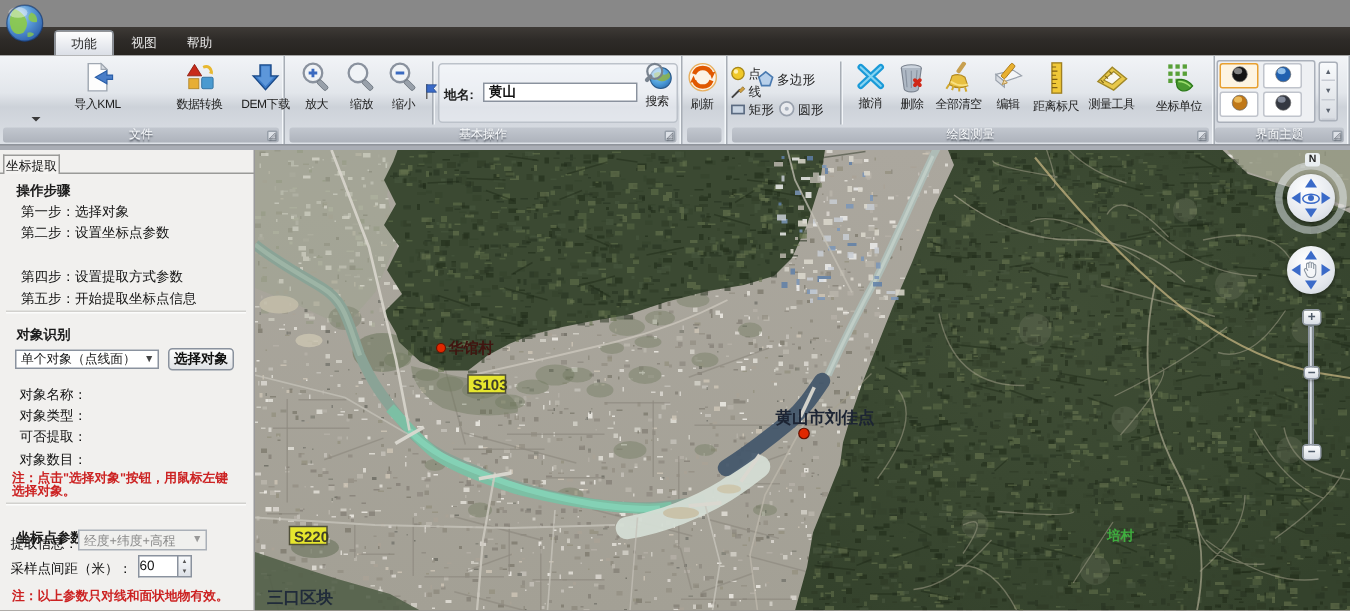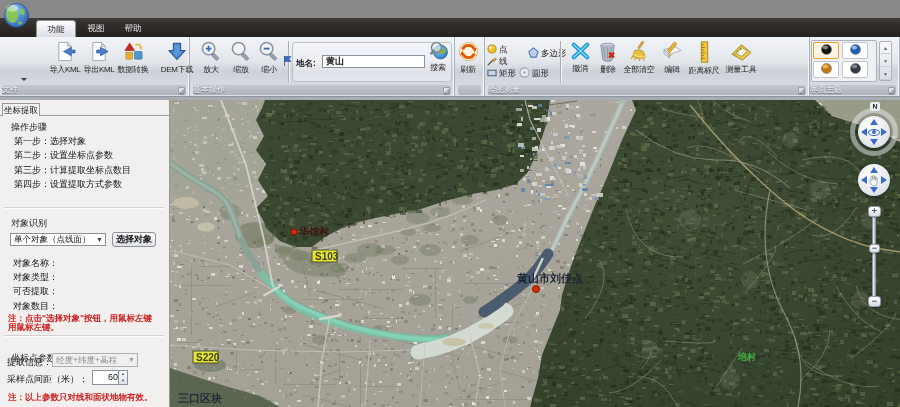--- a/index.html
+++ b/index.html
@@ -14,33 +14,33 @@
 #winbtns span{color:#f2f2f2;font-size:8px;line-height:8px;font-weight:bold;text-shadow:0 1px 1px #000}
 #tabrow{position:absolute;left:0;top:18px;width:900px;height:19px;
  background:linear-gradient(#3e3a36,#2e2b28 45%,#26231f)}
 .tab{position:absolute;top:2px;height:17px;font-size:8.5px;color:#e8e8e8;text-align:center;line-height:17px;border-radius:3px 3px 0 0}
 .tab.active{background:linear-gradient(#fefefe,#eceef2 50%,#dadee6);color:#1a1a1a;border:1px solid #8a9098;border-bottom:none}
 #ribbon{position:absolute;left:0;top:37px;width:900px;height:60px;
  background:linear-gradient(#f2f4f7 0%,#e2e6eb 42%,#cdd2d9 58%,#dce0e6 100%);
  border-bottom:1px solid #8f949c}
 .rgroup{position:absolute;top:0;height:59px;border-right:1px solid #a8aeb6;box-shadow:inset -1px 0 0 #f4f7fa}
 .glabel{position:absolute;bottom:1px;left:2px;right:3px;height:10px;border-radius:2px;
- background:linear-gradient(#c2c7cf,#aeb3bc);color:#f8fafc;font-size:8px;text-align:left;line-height:10px;text-shadow:0 1px 1px rgba(70,76,86,.9)}
+ background:linear-gradient(#c2c7cf,#aeb3bc);color:#f8fafc;font-size:8px;text-align:center;line-height:10px;text-shadow:0 1px 1px rgba(70,76,86,.9)}
 .glabel i{position:absolute;right:1px;top:1.5px;width:7px;height:7px;font-style:normal;font-size:6px;line-height:6px;color:#6a707a;border:1px solid #98a0aa;border-radius:1px;background:#dde1e7}
 .bigbtn{position:absolute;top:4px;width:40px;height:42px;text-align:center}
 .bigbtn svg{display:block;margin:0 auto}
 .blabel{font-size:8px;color:#1e1e1e;white-space:nowrap;margin-top:2px;letter-spacing:-.3px}
 .sep{position:absolute;top:4px;width:1px;height:42px;background:#a8aeb6;box-shadow:1px 0 0 #f2f5f8}
 .smallbtn{position:absolute;height:12px;font-size:8.5px;color:#1e1e1e;white-space:nowrap}
 .smallbtn svg{vertical-align:-2px;margin-right:2px}
 #mainbg{position:absolute;left:0;top:97px;width:900px;height:3px;background:#a9adb5}
 #panel{position:absolute;left:0;top:100px;width:170px;height:307px;background:#f1f0ee;border-right:1px solid #98989a}
 #ptab{position:absolute;left:2px;top:3px;width:38px;height:13px;background:#f4f3f1;border:1px solid #9a9a98;border-bottom:none;font-size:8.5px;text-align:center;line-height:12px;color:#111;z-index:2}
 #ptabline{position:absolute;left:0;top:15px;width:170px;height:1px;background:#9a9a98}
-.pgroup-title{position:absolute;left:11px;font-size:9px;font-weight:normal;color:#1a1a1a}
+.pgroup-title{position:absolute;left:11px;font-size:9px;font-weight:bold;color:#1a1a1a}
 .pitem{position:absolute;left:14px;font-size:9px;color:#111;white-space:nowrap}
 .pred{position:absolute;left:8px;font-size:8.5px;font-weight:bold;color:#cc2222;white-space:nowrap}
 .psep{position:absolute;left:4px;width:160px;height:2px;border-top:1px solid #d2d1ce;border-bottom:1px solid #fcfcfb}
 #map{position:absolute;left:170px;top:100px;width:730px;height:307px;overflow:hidden;background:#a8a49a}
 .navdisc{position:absolute;border-radius:50%;background:radial-gradient(circle at 40% 32%,#ffffff,#e2e6ec 65%,#c5cbd4);box-shadow:0 1px 3px rgba(0,0,0,.45)}
 .navring{position:absolute;border-radius:50%;border:5px solid rgba(230,236,242,.5)}
 .arr{position:absolute;width:0;height:0}
 .zbtn{position:absolute;width:13px;height:11px;background:linear-gradient(#fcfdfe,#d8dde4);border:1px solid #939ba6;border-radius:3px;color:#4e5a68;font-size:9px;line-height:8px;text-align:center;font-weight:bold;box-shadow:0 1px 2px rgba(0,0,0,.35)}
 </style></head><body>
 <div id="app">
@@ -69,28 +69,20 @@
         <div class="glabel">文件<i>◿</i></div>
       </div>
 <div class="bigbtn" style="left:45px">
         <svg width="21" height="21" viewBox="0 0 22 22">
           <path d="M4,1.5 h9 l4,4 v15 h-13 Z" fill="#fdfdfd" stroke="#a0a8b2" stroke-width="1"></path>
           <path d="M13,1.5 l4,4 h-4 Z" fill="#d8dce2" stroke="#a0a8b2" stroke-width=".8"></path>
           <path d="M17,6.5 L9,11 L17,15.5 L17,12.5 L21,12.5 L21,9.5 L17,9.5 Z" fill="#4a7ec8" stroke="#2a5ea8" stroke-width="0.8"></path>
         </svg>
         <div class="blabel">导入KML</div>
       </div>
-<div class="bigbtn" style="left:79px">
-        <svg width="21" height="21" viewBox="0 0 22 22">
-          <path d="M4,1.5 h9 l4,4 v15 h-13 Z" fill="#fdfdfd" stroke="#a0a8b2" stroke-width="1"></path>
-          <path d="M13,1.5 l4,4 h-4 Z" fill="#d8dce2" stroke="#a0a8b2" stroke-width=".8"></path>
-          <path d="M12,6.5 L20,11 L12,15.5 L12,12.5 L8,12.5 L8,9.5 L12,9.5 Z" fill="#4a7ec8" stroke="#2a5ea8" stroke-width="0.8"></path>
-        </svg>
-        <div class="blabel">导出KML</div>
-      </div>
 <div class="bigbtn" style="left:113px">
         <svg width="21" height="21" viewBox="0 0 22 22">
           <path d="M7,2 L12,10 L2,10 Z" fill="#c82a1a" stroke="#8a1a0a" stroke-width=".6"></path>
           <rect x="3" y="12" width="7" height="7" fill="#e8a820" stroke="#a87810" stroke-width=".6" opacity=".9"></rect>
           <rect x="12" y="11" width="8" height="8" rx="1" fill="#4a9ad0" stroke="#2a6a9a" stroke-width=".6"></rect>
           <path d="M13,4 q5,-2 6,4" stroke="#e8b830" stroke-width="2" fill="none"></path>
           <path d="M19,6 l1,3 -3,-1 Z" fill="#e8b830"></path>
         </svg>
         <div class="blabel">数据转换</div>
       </div>
@@ -173,21 +165,21 @@
           <circle cx="5.5" cy="5.5" r="4.5" fill="#f0c828" stroke="#a88818" stroke-width="1"></circle>
           <circle cx="4" cy="4" r="1.6" fill="#fff0b0"></circle>
         </svg>点</div>
 <div class="smallbtn" style="left:487px;top:19px"><svg width="10" height="10" viewBox="0 0 11 11">
           <path d="M1,10 L7,4" stroke="#444" stroke-width="1.4"></path>
           <path d="M6,5 l3,-3 1.5,1.5 -3,3 Z" fill="#d0a040" stroke="#806020" stroke-width=".5"></path>
         </svg>线</div>
 <div class="smallbtn" style="left:487px;top:31px"><svg width="10" height="10" viewBox="0 0 11 11">
           <rect x="1" y="2.5" width="9" height="6" fill="#c8d4e2" stroke="#5a6a80" stroke-width="1.2"></rect>
         </svg>矩形</div>
-<div class="smallbtn" style="left:528px;top:10px"><svg width="11" height="11" viewBox="0 0 12 12">
+<div class="smallbtn" style="left:505px;top:10px"><svg width="11" height="11" viewBox="0 0 12 12">
           <path d="M6,1 L11,5 L9,11 L3,11 L1,5 Z" fill="#b8d0ea" stroke="#4a7ab0" stroke-width="1.2"></path>
         </svg>多边形</div>
 <div class="smallbtn" style="left:519px;top:30px"><svg width="11" height="11" viewBox="0 0 12 12">
           <circle cx="6" cy="6" r="5" fill="#e8eaee" stroke="#9aa2ae" stroke-width="1.2"></circle>
           <circle cx="6" cy="6" r="1.5" fill="#aab2be"></circle>
         </svg>圆形</div>
 <div class="sep" style="left:560px"></div>
 <div class="bigbtn" style="left:560px;width:40px">
         <svg width="21" height="20" viewBox="0 0 22 20">
           <path d="M4,3.5 L18,16.5 M18,3.5 L4,16.5" stroke="#1a9ad8" stroke-width="4.5" stroke-linecap="round"></path>
@@ -229,20 +221,37 @@
         </svg>
         <div class="blabel">距离标尺</div>
       </div>
 <div class="bigbtn" style="left:719px;width:44px">
         <svg width="23" height="21" viewBox="0 0 24 22">
           <path d="M2,14 L12,4 L22,12 L13,20 Z" fill="#e8c84a" stroke="#a08828" stroke-width="1"></path>
           <path d="M6,13 L13,7 L18,11 L12,16 Z" fill="#f8f6ee" stroke="#a08828" stroke-width=".8"></path>
           <path d="M4,13 l2,2 M7,10 l2,2 M10,7 l2,2" stroke="#806818" stroke-width=".8"></path>
         </svg>
         <div class="blabel">测量工具</div>
+      </div>
+<div class="bigbtn" style="left:766px">
+        <svg width="23" height="22" viewBox="0 0 24 23">
+          <g fill="#58a038">
+            <rect x="4" y="2" width="3" height="3"></rect>
+            <rect x="9" y="2" width="3" height="3"></rect>
+            <rect x="14" y="2" width="3" height="3"></rect>
+            <rect x="4" y="7" width="3" height="3"></rect>
+            <rect x="9" y="7" width="3" height="3"></rect>
+            <rect x="14" y="7" width="3" height="3"></rect>
+            <rect x="4" y="12" width="3" height="3"></rect>
+            <rect x="9" y="12" width="3" height="3"></rect>
+          </g>
+          <path d="M10,13 q6,-2 11,4 q-4,5 -8.5,3 q-3.5,-1.5 -2.5,-7" fill="#4a9830" stroke="#2a7818" stroke-width=".8"></path>
+          <path d="M11,14 q5,0 8.5,3.5" stroke="#a0e070" stroke-width="1" fill="none"></path>
+        </svg>
+        <div class="blabel">坐标单位</div>
       </div>
 <div class="rgroup" style="left:808px;width:92px">
         <div class="glabel">界面主题<i>◿</i></div>
       </div>
 <div style="position:absolute;left:811px;top:3px;width:66px;height:42px;background:#eef0f3;border:1px solid #aab0ba;border-radius:2px"></div>
 <div style="position:absolute;left:813px;top:5px;width:26px;height:17px;border:1.4px solid #e8a030;background:#fdf4e2;border-radius:2px;text-align:center;line-height:14px"><svg width="13" height="13" viewBox="0 0 14 14">
           <circle cx="7" cy="7" r="5.4" fill="#141414"></circle>
           <ellipse cx="5.8" cy="4.8" rx="2.9" ry="2.2" fill="#909090" opacity=".9"></ellipse>
           <circle cx="7" cy="7" r="5.4" fill="none" stroke="#666" stroke-width=".5"></circle>
         </svg></div>
@@ -266,38 +275,38 @@
 <div style="position:absolute;left:881px;top:19px;width:9px;height:11px;font-size:5px;color:#5a626e;text-align:center;line-height:11px;border-bottom:1px solid #c8ccd4">▼</div>
 <div style="position:absolute;left:881px;top:32px;width:9px;height:11px;font-size:5px;color:#5a626e;text-align:center;line-height:11px;border-bottom:1px solid #c8ccd4">▼</div>
 </div>
 <div id="mainbg"></div>
 <div id="panel">
 <div id="ptabline"></div>
       <div id="ptab">坐标提取</div>
 <div class="pgroup-title" style="top:21px">操作步骤</div>
 <div class="pitem" style="top:35px">第一步：选择对象</div>
 <div class="pitem" style="top:49px">第二步：设置坐标点参数</div>
-<div class="pitem" style="top:64px">第三步：计算提取坐标点数目</div>
 <div class="pitem" style="top:78px">第四步：设置提取方式参数</div>
+<div class="pitem" style="top:93px">第五步：开始提取坐标点信息</div>
 <div class="psep" style="top:107px"></div>
 <div class="pgroup-title" style="top:117px">对象识别</div>
 <div style="position:absolute;left:10px;top:133px;width:96px;height:13px;background:#fff;border:1px solid #8a929e;font-size:8.5px;line-height:11px;color:#111;padding-left:3px">单个对象（点线面）<span style="position:absolute;right:2px;top:0;color:#444;font-size:7px">▼</span></div>
 <div style="position:absolute;left:112px;top:132px;width:44px;height:15px;background:linear-gradient(#fdfdfd,#e0e2e6);border:1px solid #8a929e;border-radius:3px;font-size:9px;font-weight:bold;text-align:center;line-height:13px;color:#111">选择对象</div>
 <div class="pitem" style="left:13px;top:157px">对象名称：</div>
 <div class="pitem" style="left:13px;top:171px">对象类型：</div>
 <div class="pitem" style="left:13px;top:185px">可否提取：</div>
 <div class="pitem" style="left:13px;top:200px">对象数目：</div>
 <div class="pred" style="top:213px">注：点击"选择对象"按钮，用鼠标左键</div>
-<div class="pred" style="top:222px">用鼠标左键。</div>
+<div class="pred" style="top:222px">选择对象。</div>
 <div class="psep" style="top:235px"></div>
 <div class="pgroup-title" style="top:252px">坐标点参数</div>
 <div class="pitem" style="left:7px;top:256px">提取信息：</div>
 <div style="position:absolute;left:52px;top:253px;width:86px;height:14px;background:#f0f0ee;border:1px solid #aab0b8;font-size:8.5px;line-height:12px;color:#8a8a8a;padding-left:3px">经度+纬度+高程<span style="position:absolute;right:2px;top:0;color:#999;font-size:7px">▼</span></div>
 <div class="pitem" style="left:7px;top:273px">采样点间距（米）：</div>
-<div style="position:absolute;left:92px;top:270px;width:26px;height:15px;background:#fff;border:1px solid #8a929e;border-right:none;font-size:9px;line-height:13px;color:#111;text-align:right">60</div>
+<div style="position:absolute;left:92px;top:270px;width:26px;height:15px;background:#fff;border:1px solid #8a929e;border-right:none;font-size:9px;line-height:13px;color:#111;text-align:left">60</div>
 <div style="position:absolute;left:118px;top:270px;width:10px;height:15px;border:1px solid #8a929e;background:linear-gradient(#f8fafc,#dde1e7);font-size:4px;color:#555;text-align:center;line-height:6.5px">▲<br>▼</div>
 <div class="pred" style="top:292px">注：以上参数只对线和面状地物有效。</div>
 </div>
 <div id="map">
 <svg width="730" height="307" viewBox="0 0 730 307" style="display:block">
 <defs>
 <radialGradient id="mg1" cx="45%" cy="35%" r="75%">
  <stop offset="0%" stop-color="#404e36"></stop>
             <stop offset="100%" stop-color="#34422c"></stop>
 </radialGradient>

